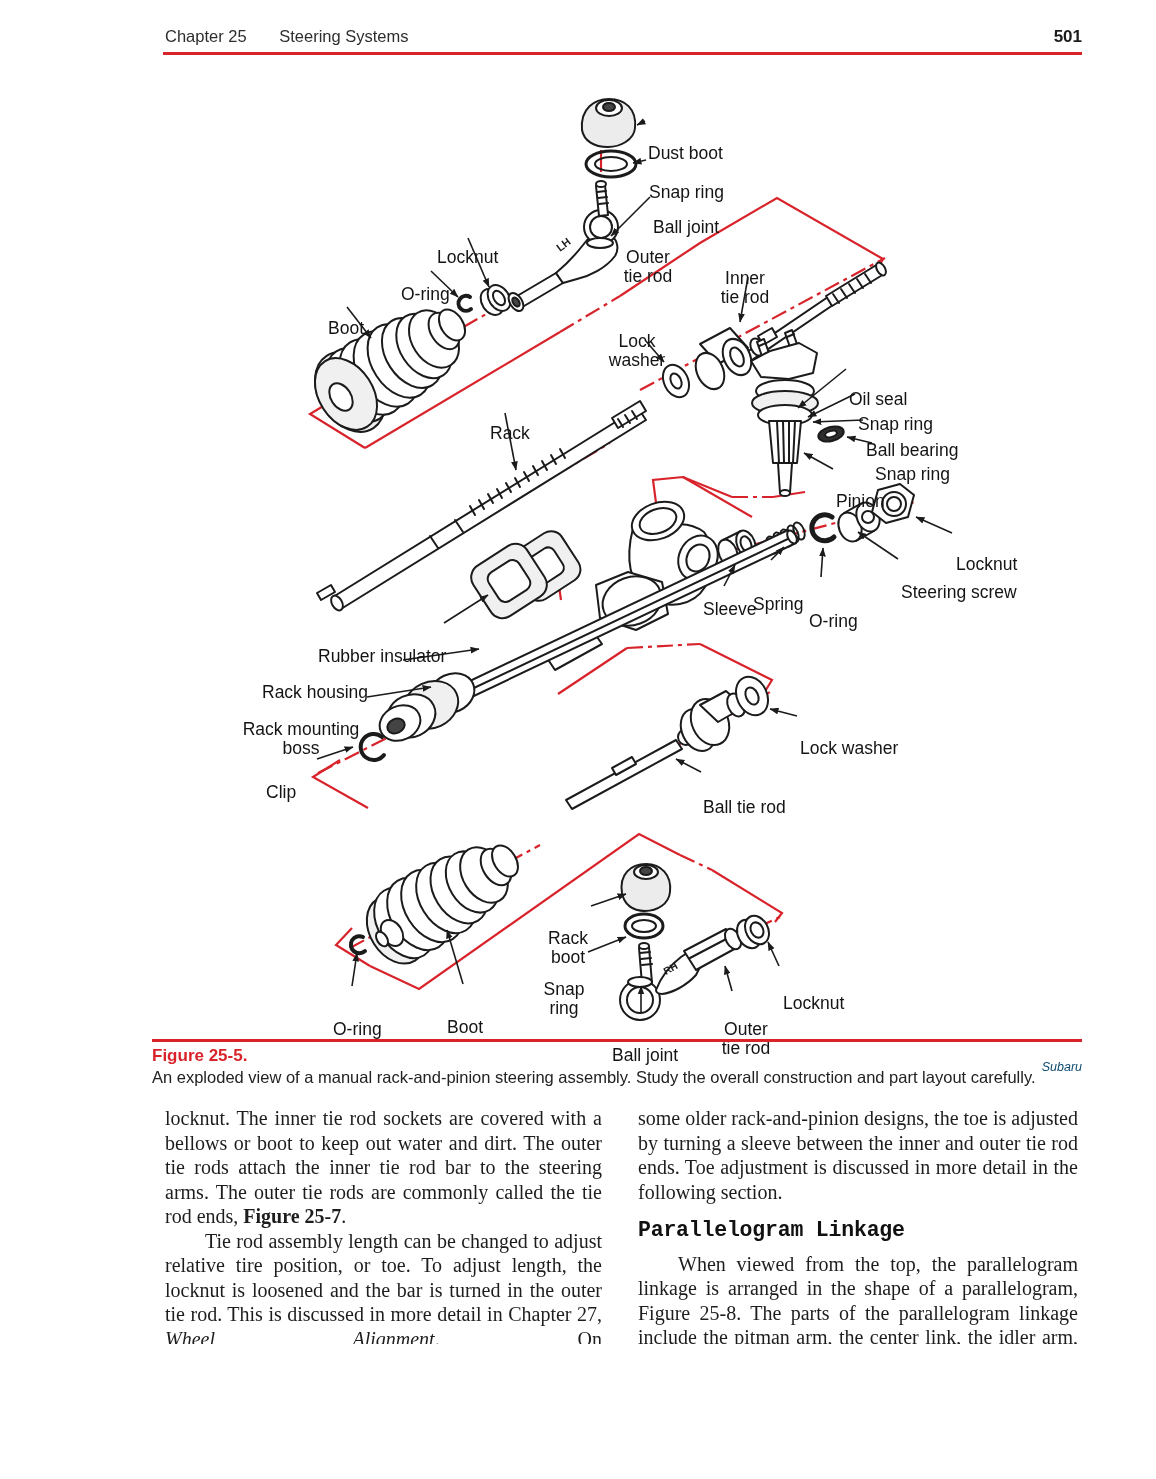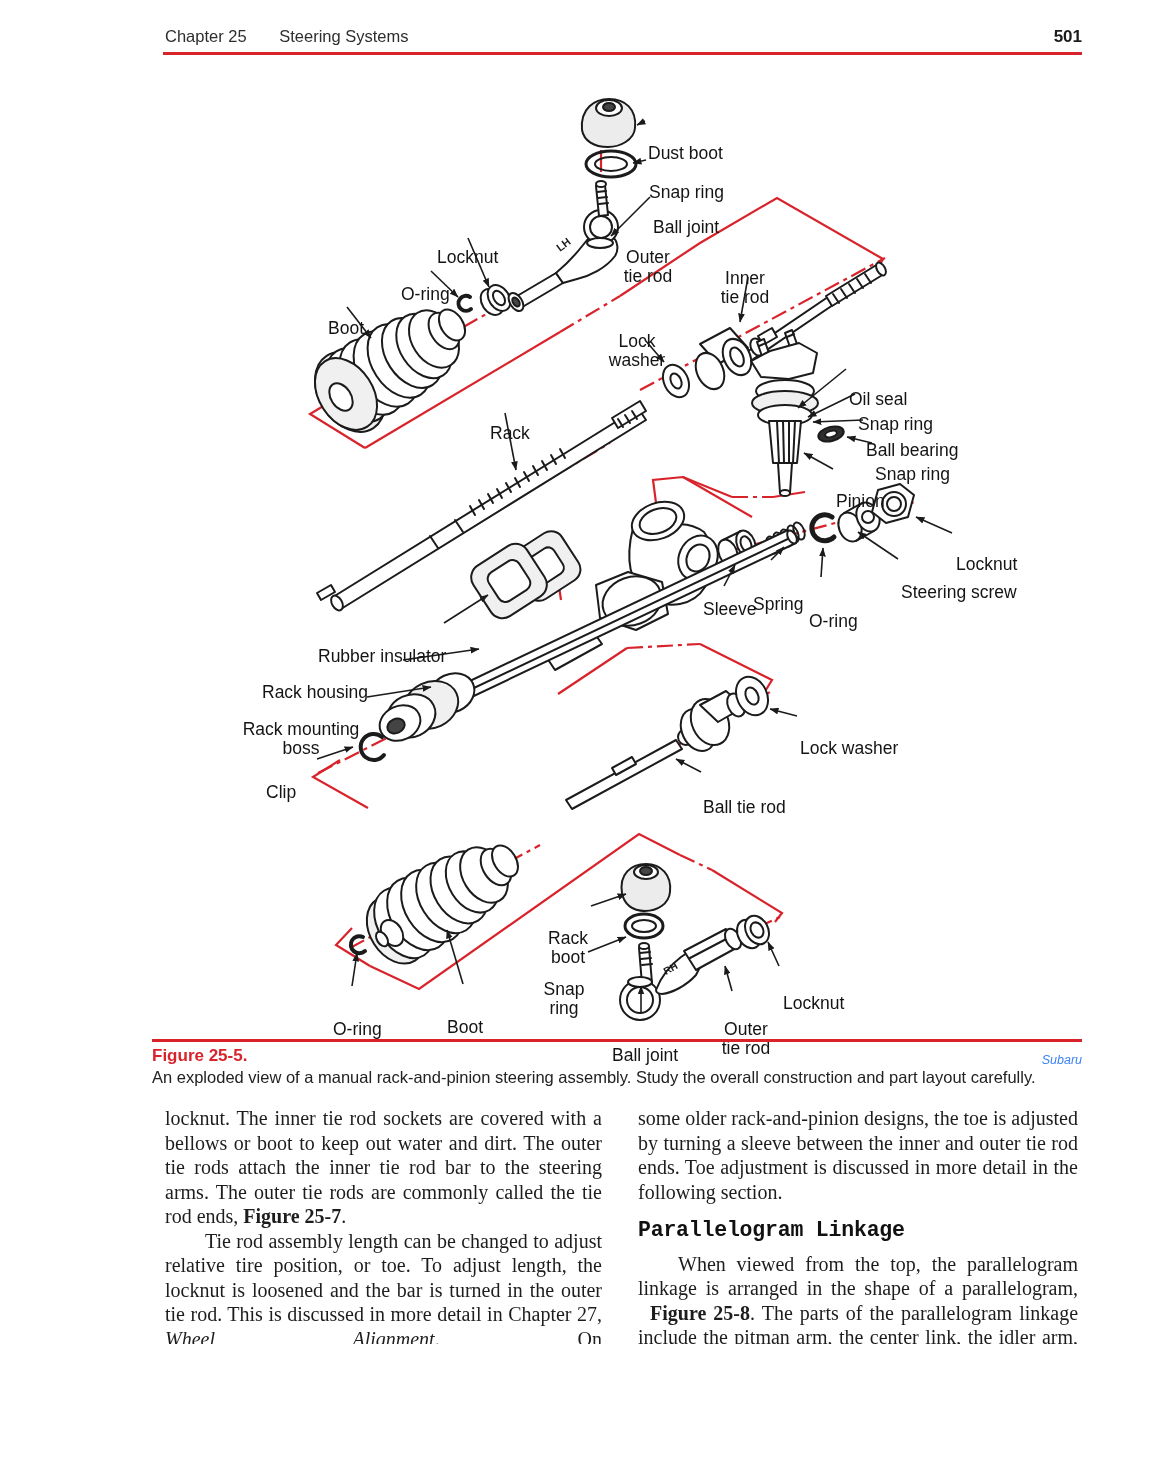--- a/index.html
+++ b/index.html
@@ -11,21 +11,21 @@
   .hdr .pageno{float:right;font-weight:bold;font-size:17px;color:#1b1b1b;}
   .hdr-rule{position:absolute;left:163px;top:52px;width:919px;height:2.5px;}
   
   .artsvg{position:absolute;left:0;top:0;}
   .plabel{position:absolute;font-size:17.5px;line-height:1.07;color:#141414;white-space:nowrap;margin-top:32px;}
   .plabel div{white-space:nowrap;}
   
   .cap-rule{position:absolute;left:152px;top:1039px;width:930px;height:2.5px;}
   .cap-row{position:absolute;left:152px;top:1046px;width:930px;}
   .figtitle{font-weight:bold;font-size:17px;margin-top:42px;}
-  .credit{float:right;font-style:italic;font-size:12.5px;color:#3b82f6;margin-top:7px;}
+  .credit{float:right;font-style:italic;font-size:12.5px;color:#0c4a6e;margin-top:14px;}
   .caption{position:absolute;left:152px;top:1068px;width:932px;font-size:16.5px;color:#222;}
   
   .col{position:absolute;top:1106px;font-family:"Liberation Serif",serif;font-size:20px;
        line-height:24.5px;color:#1d1d1d;text-align:justify;}
   .col.left{left:165px;width:437px;}
   .col.right{left:638px;width:440px;}
   .col p{margin:0;}
   .col p.ind{text-indent:40px;}
   .col p.jlast{text-align-last:justify;}
   .col h3{margin:14px 0 9px 0;font-family:Liberation Mono, monospace;font-size:21.5px;
@@ -474,16 +474,16 @@
   </div>
   <div class="caption">An exploded view of a manual rack-and-pinion steering assembly. Study the overall construction and part layout carefully.</div>
 
   <div class="col left">
     <p class="cont"><span>locknut. The inner tie rod sockets are covered with a bellows or boot to keep out water and dirt. The outer tie rods attach the inner tie rod bar to the steering arms. The outer tie rods are commonly called the tie rod ends, </span><span style="font-weight: bold;">Figure 25-7</span><span>.</span></p>
     <p class="ind jlast"><span>Tie rod assembly length can be changed to adjust relative tire position, or toe. To adjust length, the locknut is loosened and the bar is turned in the outer tie rod. This is discussed in more detail in Chapter 27, </span><span style="font-style: italic;">Wheel Alignment</span><span>. On</span></p>
   </div>
   <div class="col right">
     <p class="cont"><span>some older rack-and-pinion designs, the toe is adjusted by turning a sleeve between the inner and outer tie rod ends. Toe adjustment is discussed in more detail in the following section.</span></p>
     <h3>Parallelogram Linkage</h3>
-    <p class="ind"><span>When viewed from the top, the parallelogram linkage is arranged in the shape of a parallelogram, </span><span style="font-weight: bold; margin-left: 12px;">Figure 25-8</span><span>. The parts of the parallelogram linkage include the pitman arm, the center link, the idler arm, and the tie rods.</span></p>
+    <p class="ind"><span>When viewed from the top, the parallelogram linkage is arranged in the shape of a parallelogram, </span><span style="font-weight: normal;">Figure 25-8</span><span>. The parts of the parallelogram linkage include the pitman arm, the center link, the idler arm, and the tie rods.</span></p>
   </div>
 
 </div>
 
 </body></html>

